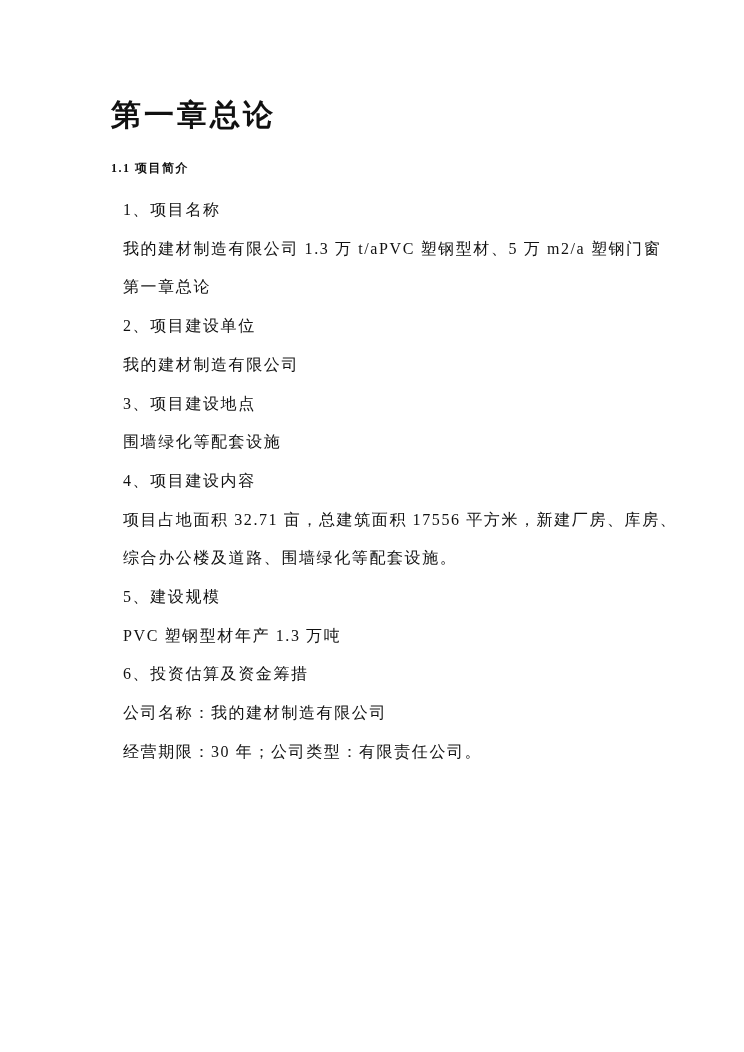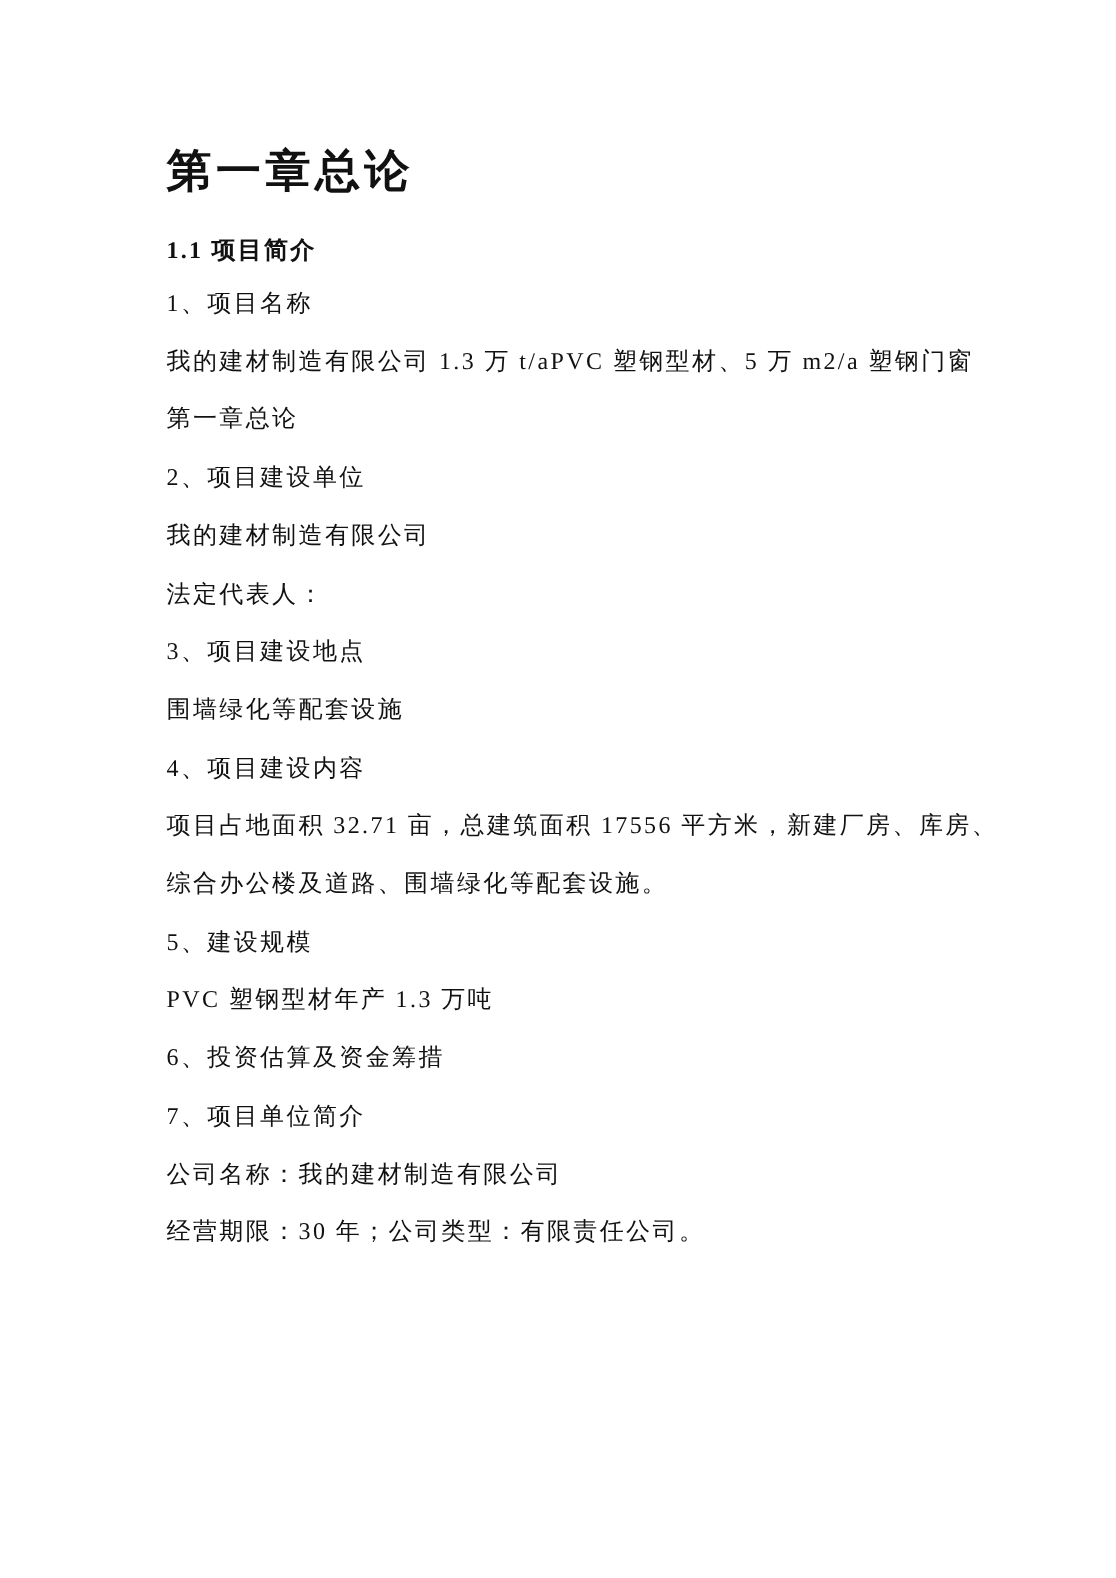--- a/index.html
+++ b/index.html
@@ -21,28 +21,28 @@
     padding: 97px 88px 40px 111px;
   }
   .chapter-title {
     font-size: 30px;
     font-weight: bold;
     line-height: 36px;
     letter-spacing: 3px;
     margin: 0 0 24px 0;
   }
   .section-heading {
-    font-size: 16px;
+    font-size: 12px;
     font-weight: bold;
     line-height: 22px;
     letter-spacing: 1.5px;
     margin: 0 0 5px 0;
   }
   .body-lines {
-    margin: 0;
+    margin: 12px;
   }
   .body-line {
     font-size: 16px;
     line-height: 38.7px;
     letter-spacing: 1.6px;
     margin: 0;
     white-space: nowrap;
   }
 </style>
 </head>
@@ -50,26 +50,24 @@
 
 <div class="page">
   <h1 class="chapter-title">第一章总论</h1>
   <h2 class="section-heading">1.1 项目简介</h2>
   <div class="body-lines">
       <p class="body-line">1、项目名称</p>
       <p class="body-line">我的建材制造有限公司 1.3 万 t/aPVC 塑钢型材、5 万 m2/a 塑钢门窗</p>
       <p class="body-line">第一章总论</p>
       <p class="body-line">2、项目建设单位</p>
       <p class="body-line">我的建材制造有限公司</p>
-      <p class="body-line">法定代表人：</p>
       <p class="body-line">3、项目建设地点</p>
       <p class="body-line">围墙绿化等配套设施</p>
       <p class="body-line">4、项目建设内容</p>
       <p class="body-line">项目占地面积 32.71 亩，总建筑面积 17556 平方米，新建厂房、库房、</p>
       <p class="body-line">综合办公楼及道路、围墙绿化等配套设施。</p>
       <p class="body-line">5、建设规模</p>
       <p class="body-line">PVC 塑钢型材年产 1.3 万吨</p>
       <p class="body-line">6、投资估算及资金筹措</p>
-      <p class="body-line">7、项目单位简介</p>
       <p class="body-line">公司名称：我的建材制造有限公司</p>
       <p class="body-line">经营期限：30 年；公司类型：有限责任公司。</p>
     </div>
 </div>
 
 </body></html>

